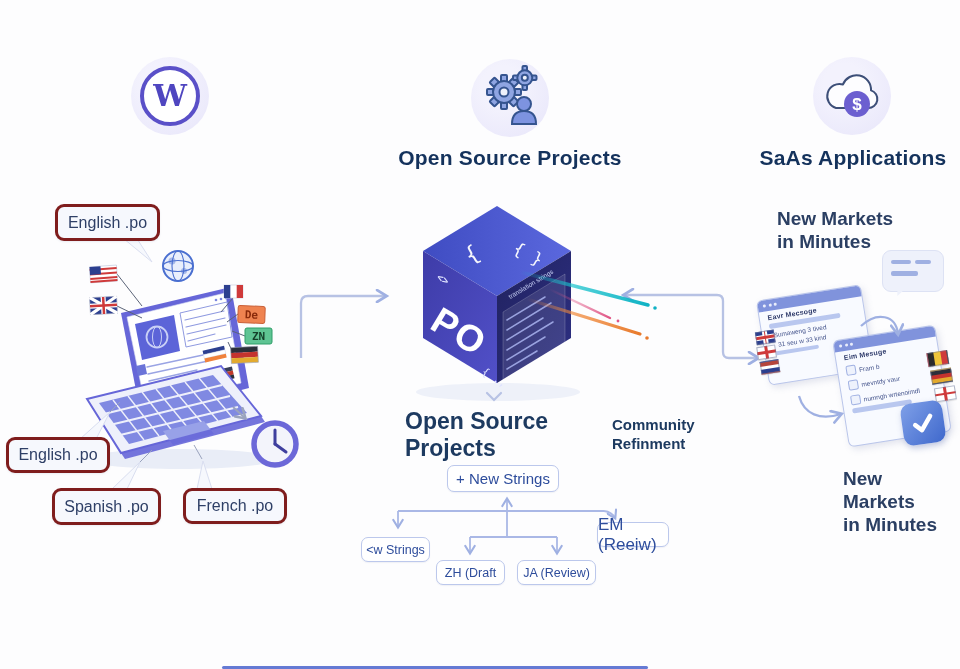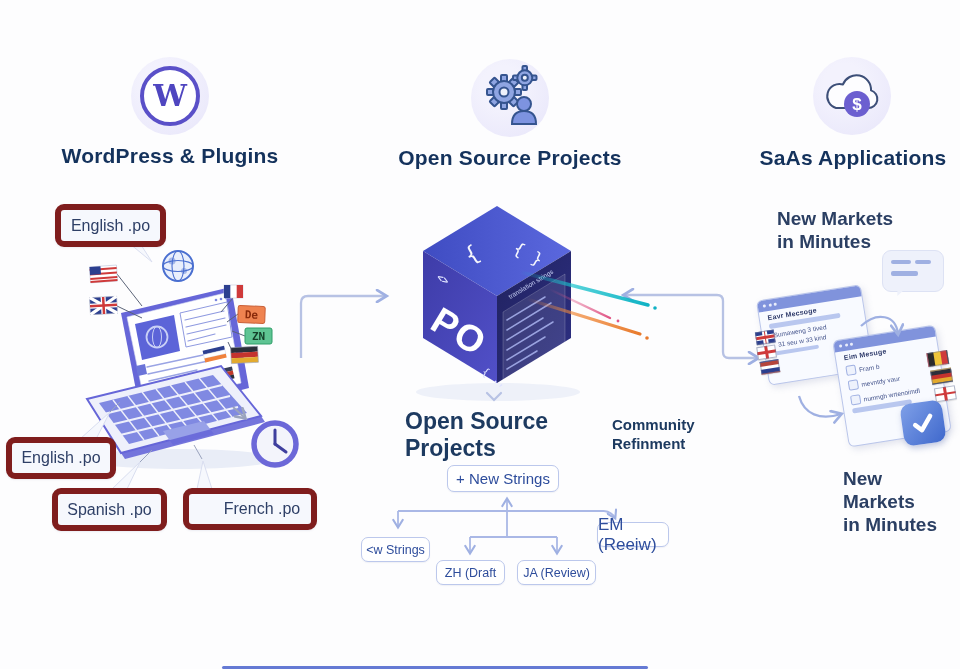--- a/index.html
+++ b/index.html
@@ -13,21 +13,21 @@
   .icon-circle{position:absolute;width:78px;height:78px;border-radius:50%;
                background:radial-gradient(circle at 40% 35%, #f3f2fd 30%, #e7e5fa 100%);
                display:flex;align-items:center;justify-content:center;z-index:2;}
   .col-title{position:absolute;width:230px;text-align:center;font-size:21px;font-weight:700;
              color:#14325c;z-index:2;letter-spacing:.2px;}
   .wp-ring{width:52px;height:52px;border-radius:50%;background:#ffffff;border:4px solid #5a50c8;
            display:flex;align-items:center;justify-content:center;
            font-family:"DejaVu Serif", serif;font-weight:700;font-size:30px;color:#4f46c0;line-height:1;}
 
   
-  .bubble{position:absolute;background:#f6f8fd;border:6px solid #7f1d1d;border-radius:9px;
+  .bubble{position:absolute;background:#f6f8fd;border:3px solid #7f1d1d;border-radius:9px;
           display:flex;align-items:center;justify-content:center;font-size:16px;font-weight:500;
           color:#2e3f66;z-index:2;box-shadow:0 1px 2px rgba(90,100,150,.10);}
 
   
   .center-heading{position:absolute;font-size:23px;font-weight:600;color:#1d3a60;z-index:2;}
   .community{position:absolute;font-size:15px;font-weight:700;color:#1d3a60;line-height:1.25;
              z-index:2;text-align:left;}
 
   
   .wbox{position:absolute;background:#ffffff;border:1.5px solid #bcc8ec;border-radius:7px;
@@ -329,28 +329,27 @@
       </g>
     </svg>
   </div>
   <div class="icon-circle" style="left:813px;top:57px;">
     <svg width="72" height="72" viewBox="0 0 72 72">
       <path d="M20 48 h32 a9 9 0 0 0 3 -17.6 A14.5 14.5 0 0 0 27 24.5 A10.5 10.5 0 0 0 20 48 Z" fill="#fdfdff" stroke="#3d4f78" stroke-width="2" stroke-linejoin="round"></path>
       <circle cx="41" cy="44" r="13" fill="#6c5fd0"></circle>
       <text x="41" y="50" text-anchor="middle" font-family="Liberation Sans, sans-serif" font-size="17" font-weight="700" fill="#ffffff">$</text>
     </svg>
   </div>
-  <div class="col-title" style="left:55px;top:144px;">WordPress &amp; Plugins</div>
   <div class="col-title" style="left:395px;top:146px;">Open Source Projects</div>
   <div class="col-title" style="left:738px;top:146px;">SaAs Applications</div>
 
   <div class="bubble" style="left:55px;top:204px;width:99px;height:31px;">English .po</div>
   <div class="bubble" style="left:6px;top:437px;width:98px;height:30px;">English .po</div>
   <div class="bubble" style="left:52px;top:488px;width:103px;height:31px;">Spanish .po</div>
-  <div class="bubble" style="left:183px;top:488px;width:98px;height:30px;padding-left:24px;">French .po</div>
+  <div class="bubble" style="left:183px;top:488px;width:98px;height:30px;">French .po</div>
 
   <div class="center-heading" style="left:405px;top:408px;width:220px;">Open Source Projects</div>
   <div class="community" style="left:612px;top:416px;width:95px;">
     <div>Community</div>
     <div>Refinment</div>
   </div>
 
   <div class="wbox" style="left:447px;top:465px;width:110px;height:25px;font-size:15px;">+ New Strings</div>
   <div class="wbox" style="left:361px;top:537px;width:67px;height:23px;font-size:12.5px;">&lt;w Strings</div>
   <div class="wbox" style="left:436px;top:560px;width:67px;height:23px;font-size:12.5px;">ZH (Draft</div>

